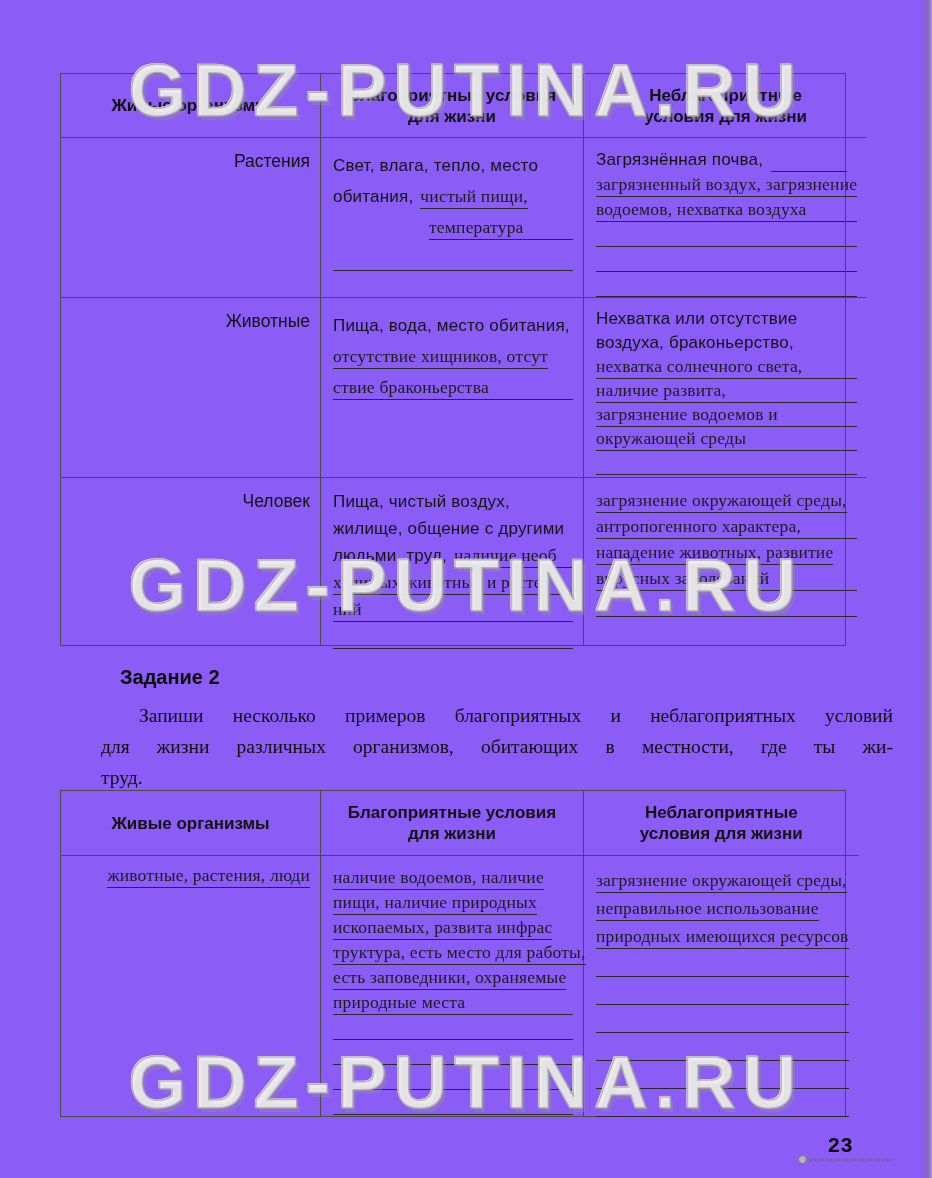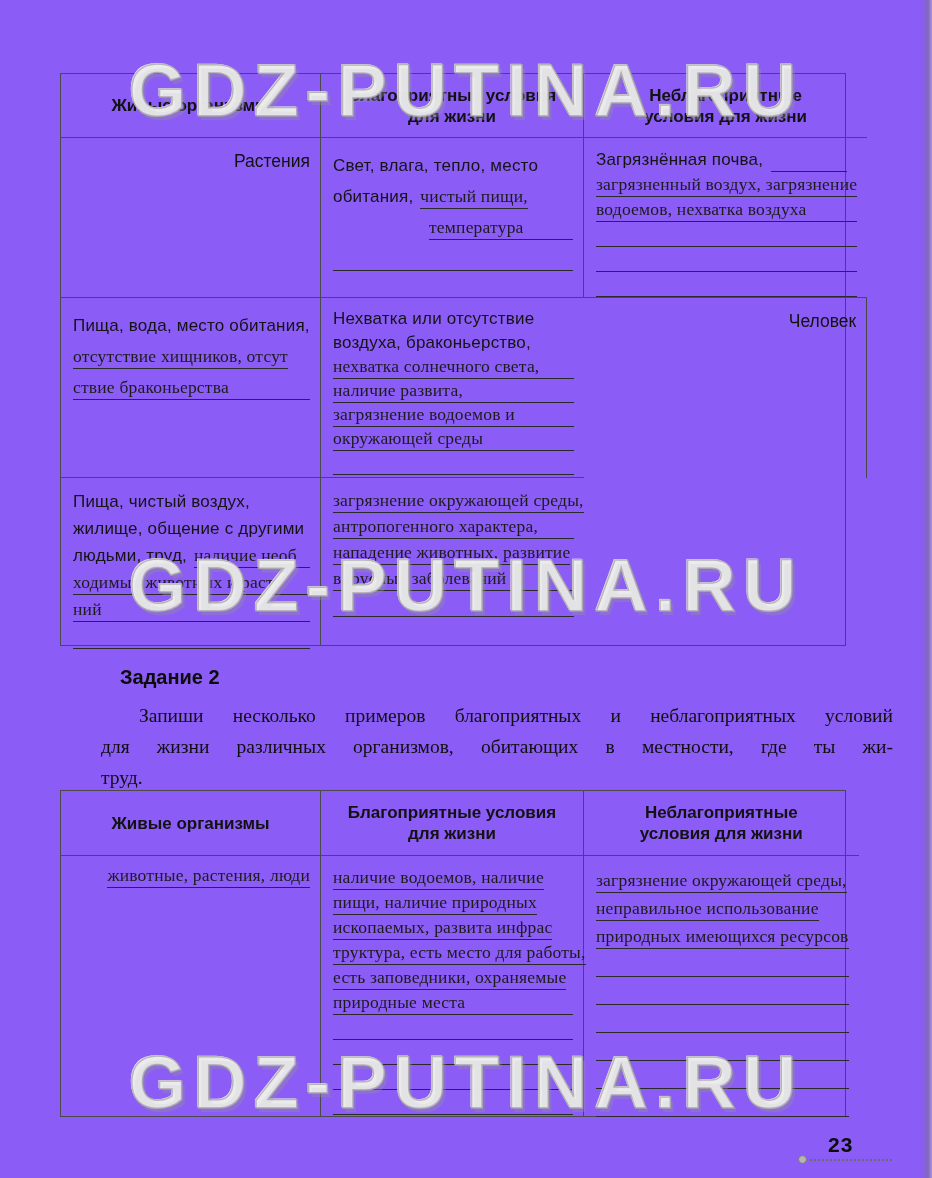--- a/index.html
+++ b/index.html
@@ -145,20 +145,21 @@
           <span class="fill"></span>
         </div>
       <div class="ln">
           <span class="fill"></span>
         </div>
       <div class="ln">
           <span class="fill"></span>
         </div>
     </div>
 
+    <div class="cell org br bb"><span>Животные</span></div>
     <div class="cell body br bb t1r2fav">
       <div class="ln">
           <span class="p nw">Пища, вода, место обитания,</span>
         </div>
       <div class="ln">
           <span class="w u nw">отсутствие хищников, отсут</span>
         </div>
       <div class="ln">
           <span class="w u nw">ствие браконьерства</span>
           <span class="fill"></span>

